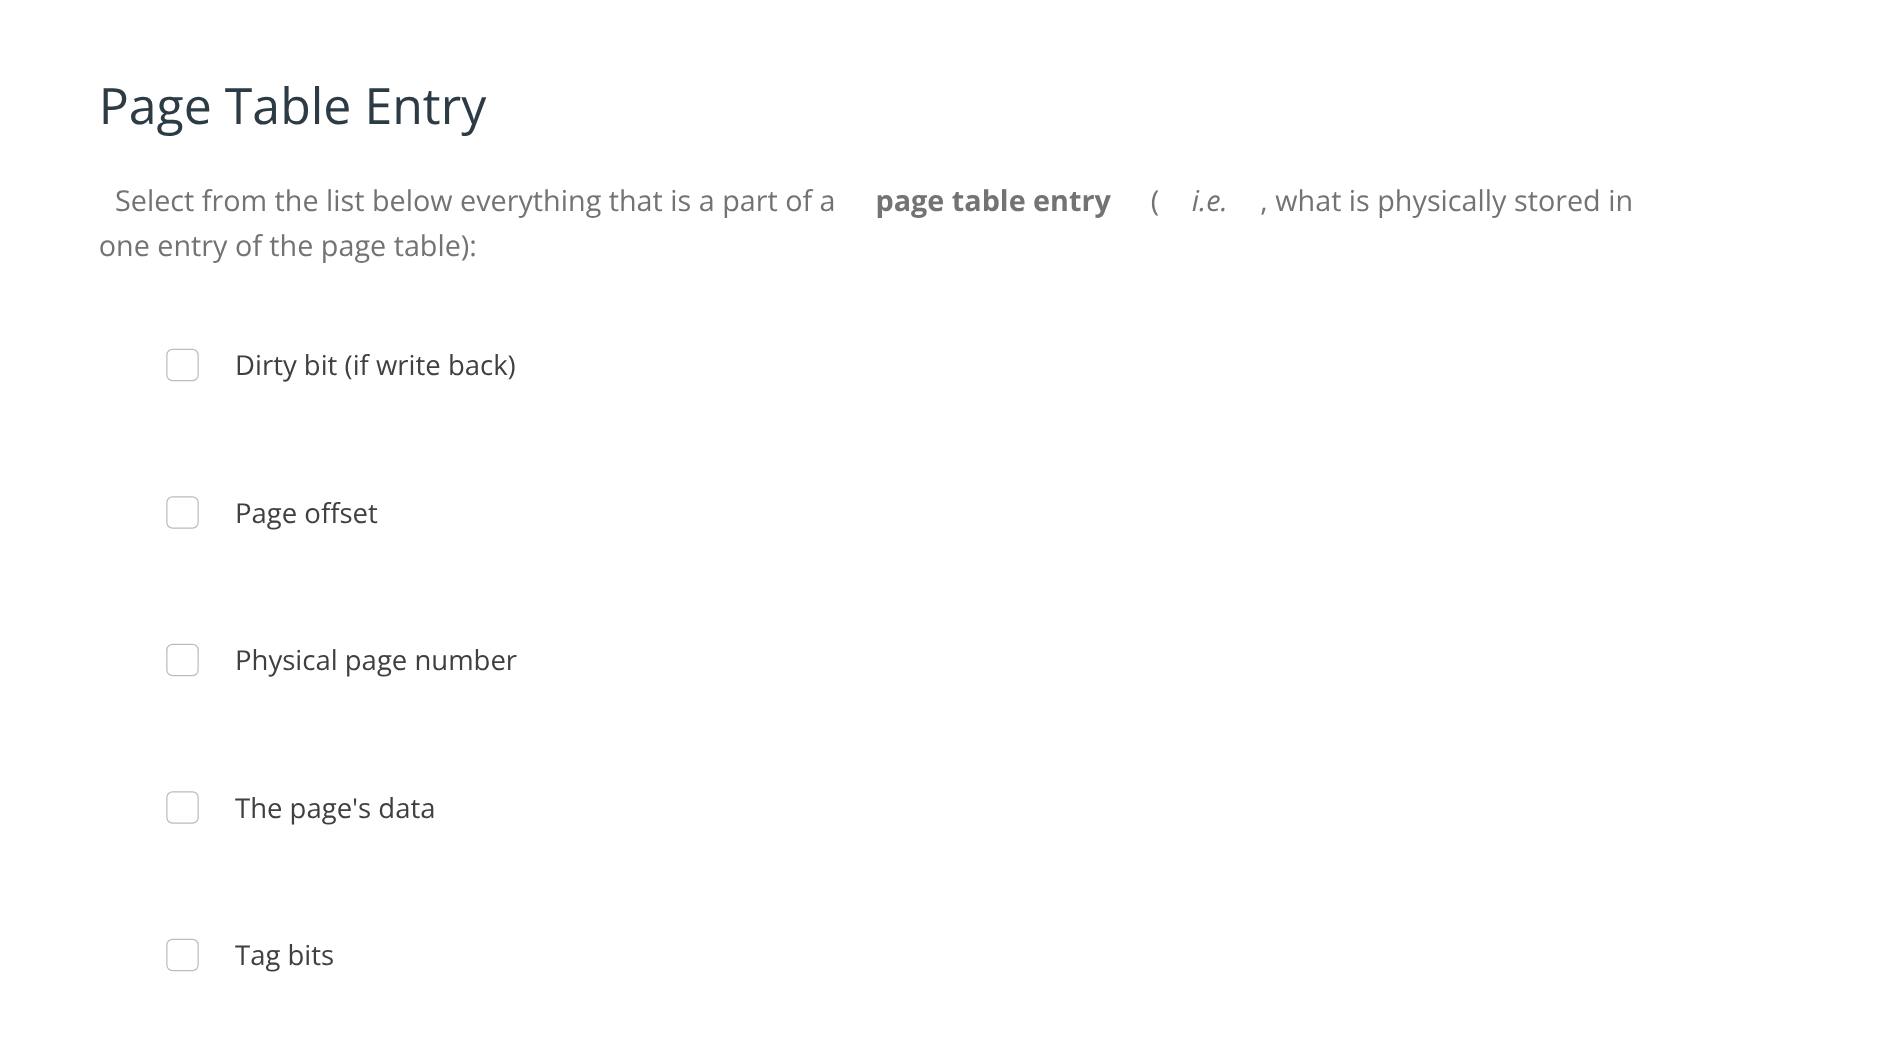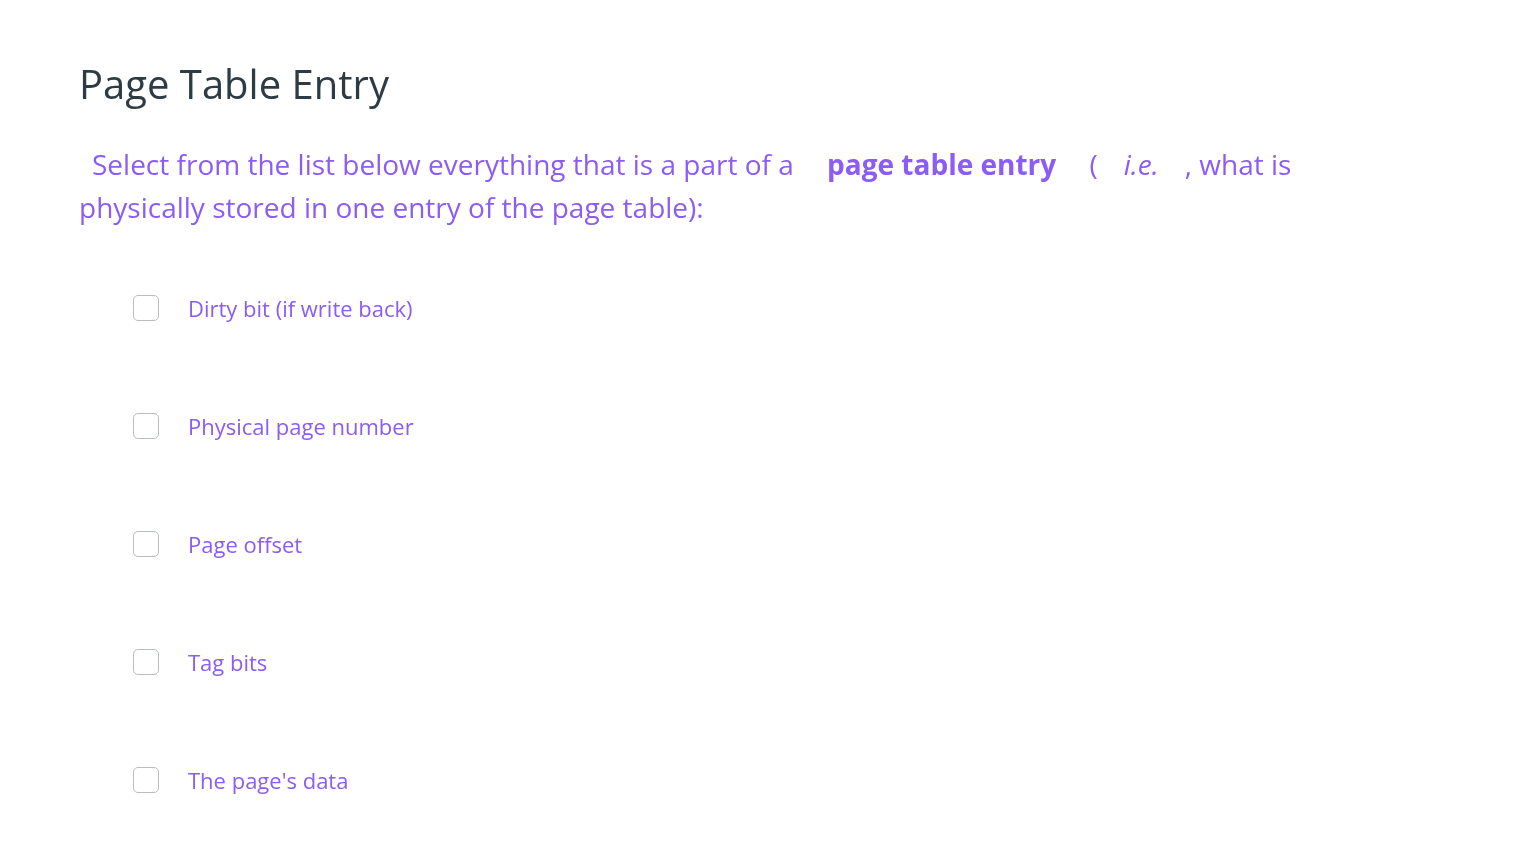--- a/index.html
+++ b/index.html
@@ -15,23 +15,23 @@
       width: 1518px;
     }
     .title {
       font-size: 40px;
       font-weight: 400;
       color: #2d3b45;
       margin-top: 10px;
       margin-bottom: 32px;
     }
     .prompt {
-      font-size: 28px;
+      font-size: 23px;
       font-weight: 400;
-      color: #8b5cf6;
+      color: #737373;
       line-height: 1.55;
       max-width: 1260px;
       margin-bottom: 50px;
     }
     .prompt strong {
       font-weight: 700;
     }
     .prompt em {
       font-style: italic;
     }
@@ -54,53 +54,53 @@
       background: #fff;
       flex-shrink: 0;
       margin-right: 16px;
       cursor: pointer;
       appearance: none;
       -webkit-appearance: none;
     }
     .option-label {
       font-size: 22px;
       font-weight: 400;
-      color: #8b5cf6;
+      color: #404040;
       cursor: pointer;
     }
   </style>
 </head>
 <body>
 
 <h1 class="title">Page Table Entry</h1>
 
 <p class="prompt">
   <span>Select from the list below everything that is a part of a </span><strong>page table entry</strong><span> (</span><em>i.e.</em><span>, what is physically stored in one entry of the page table):</span>
 </p>
 
 <div class="options">
   <div class="option-row">
     <input type="checkbox" class="checkbox" style="">
     <label class="option-label">Dirty bit (if write back)</label>
   </div>
   <div class="option-row">
     <input type="checkbox" class="checkbox" style="">
+    <label class="option-label">Page offset</label>
+  </div>
+  <div class="option-row">
+    <input type="checkbox" class="checkbox" style="">
     <label class="option-label">Physical page number</label>
   </div>
   <div class="option-row">
     <input type="checkbox" class="checkbox" style="">
-    <label class="option-label">Page offset</label>
+    <label class="option-label">The page's data</label>
   </div>
   <div class="option-row">
     <input type="checkbox" class="checkbox" style="">
     <label class="option-label">Tag bits</label>
-  </div>
-  <div class="option-row">
-    <input type="checkbox" class="checkbox" style="">
-    <label class="option-label">The page's data</label>
   </div>
   <div class="option-row">
     <input type="checkbox" class="checkbox" style="">
     <label class="option-label">Entry bit</label>
   </div>
   <div class="option-row">
     <input type="checkbox" class="checkbox" style="">
   </div>
 </div>
 

